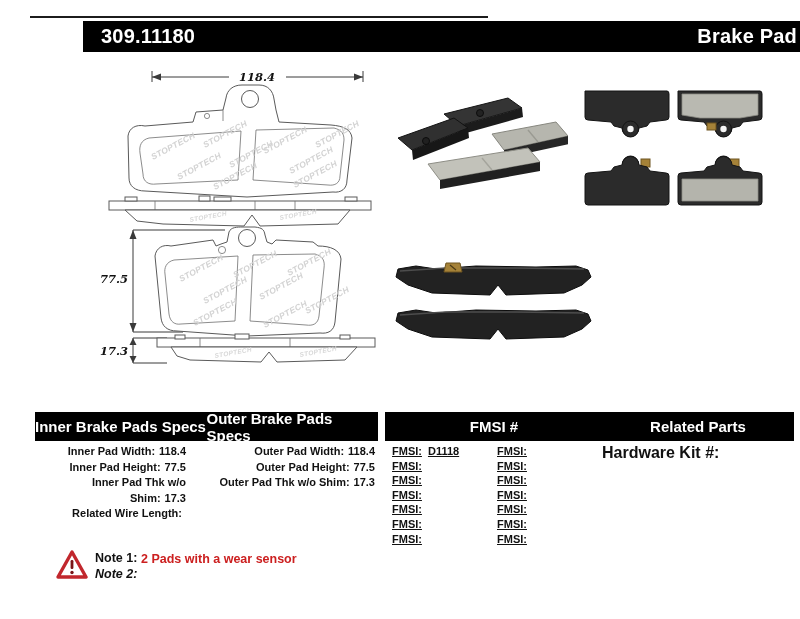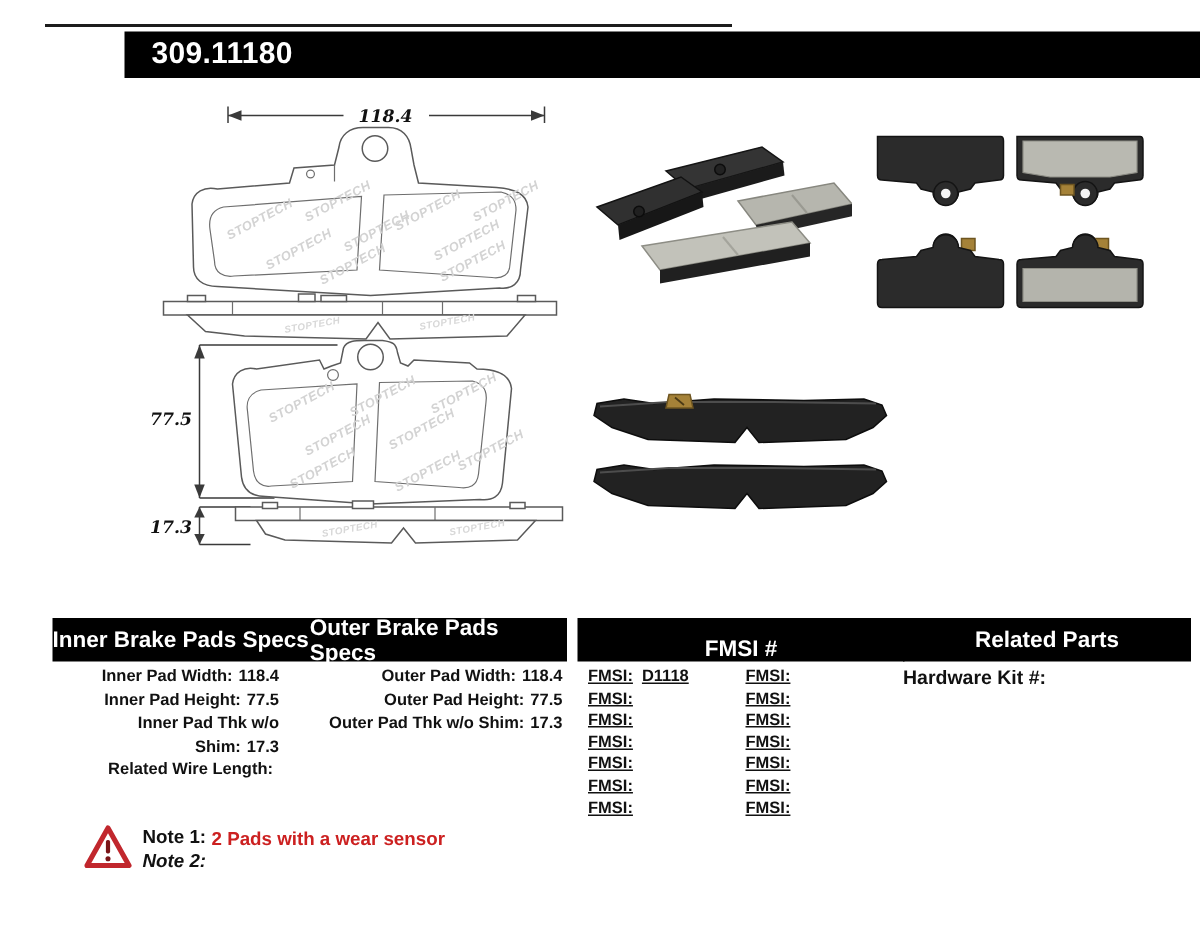--- a/index.html
+++ b/index.html
@@ -14,33 +14,33 @@
   #header-bar { left:35px; top:21px; width:728px; height:31px; background:#000;
     color:#fff; display:flex; align-items:center; justify-content:space-between;
     padding:0 14px 0 18px;margin-left:48px; }
   #header-bar .hdr-txt { font-size:20px; font-weight:bold; letter-spacing:0.2px; }
 
   
   .tbar { top:412px; height:29px; background:#000; color:#fff; display:flex;
     align-items:center; justify-content:center; font-weight:bold; font-size:15px; }
   #tbar-specs { left:35px; width:343px; }
   #tbar-specs span { width:50%; text-align:left; }
-  #tbar-fmsi { left:385px; width:218px;align-items:flex-end; }
+  #tbar-fmsi { left:385px; width:218px; }
   #tbar-related { left:602px; width:192px; }
 
   
   .spec-col { top:444px; font-size:11px; font-weight:bold; color:#111; line-height:15.5px; }
   #inner-col { left:33px; width:153px; text-align:right; }
   #outer-col { left:205px; width:170px; text-align:right; }
   .spec-row .v { margin-left:4px; }
   .fmsi-col { top:444px; font-size:11px; font-weight:bold; color:#111; line-height:14.6px;text-decoration:underline; }
   #fmsi-left  { left:392px; width:100px; }
   #fmsi-right { left:497px; width:100px; }
   .fmsi-row .v { margin-left:6px; }
-  #related-col { left:602px; top:444px; font-size:13px; font-weight:bold; color:#111; }
+  #related-col { left:602px; top:444px; font-size:16px; font-weight:bold; color:#111; }
 
   
   #warn-tri { left:56px; top:549px; }
   .note-label { font-size:12.5px; font-weight:bold; color:#111; }
   .note-red { font-size:12.5px; font-weight:bold; }
   #note1-label { left:95px; top:551px; }
   #note1-text  { left:141px; top:552px; }
   #note2-label { left:95px; top:567px;font-style:italic; }
   #note2-text  { left:141px; top:568px; }
 
@@ -58,20 +58,21 @@
 </style>
 </head>
 <body>
 
 <div id="page">
 
   <div class="abs" id="top-rule"></div>
 
   <div class="abs" id="header-bar">
     <span class="hdr-txt">309.11180</span>
+    <span class="hdr-txt">Brake Pad</span>
   </div>
 
   <svg class="abs" style="left:95px; top:68px;" width="290" height="162" viewBox="0 0 290 162">
 
     <g class="dimln">
       <line x1="57" y1="3" x2="57" y2="14"></line>
       <line x1="268" y1="3" x2="268" y2="14"></line>
       <line x1="57" y1="9" x2="134" y2="9"></line>
       <line x1="191" y1="9" x2="268" y2="9"></line>
     </g>

